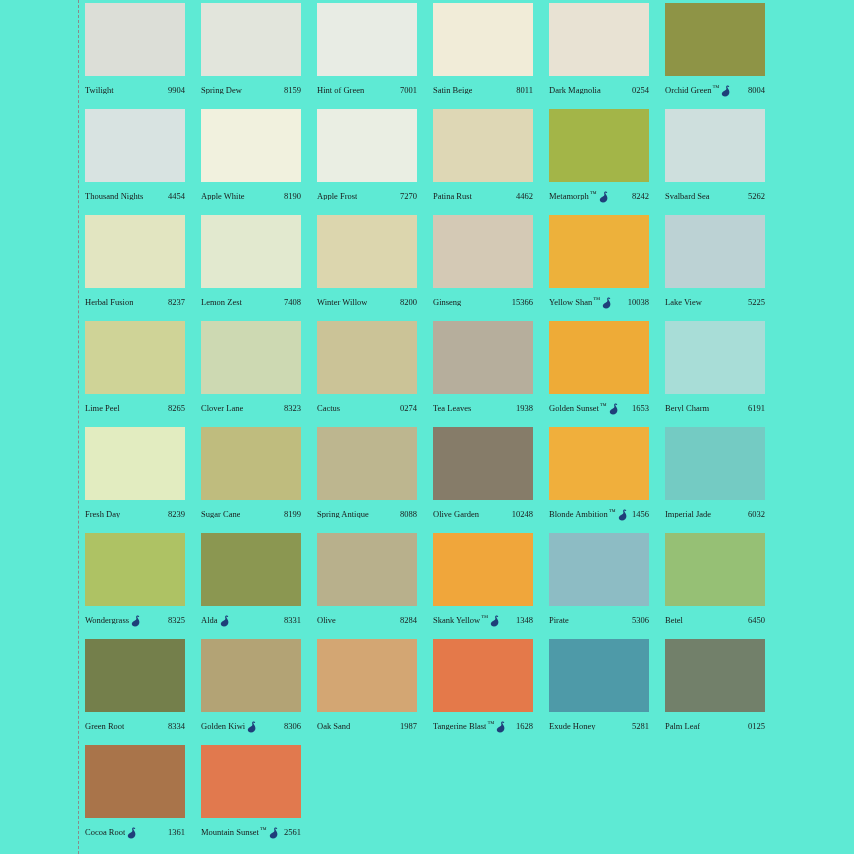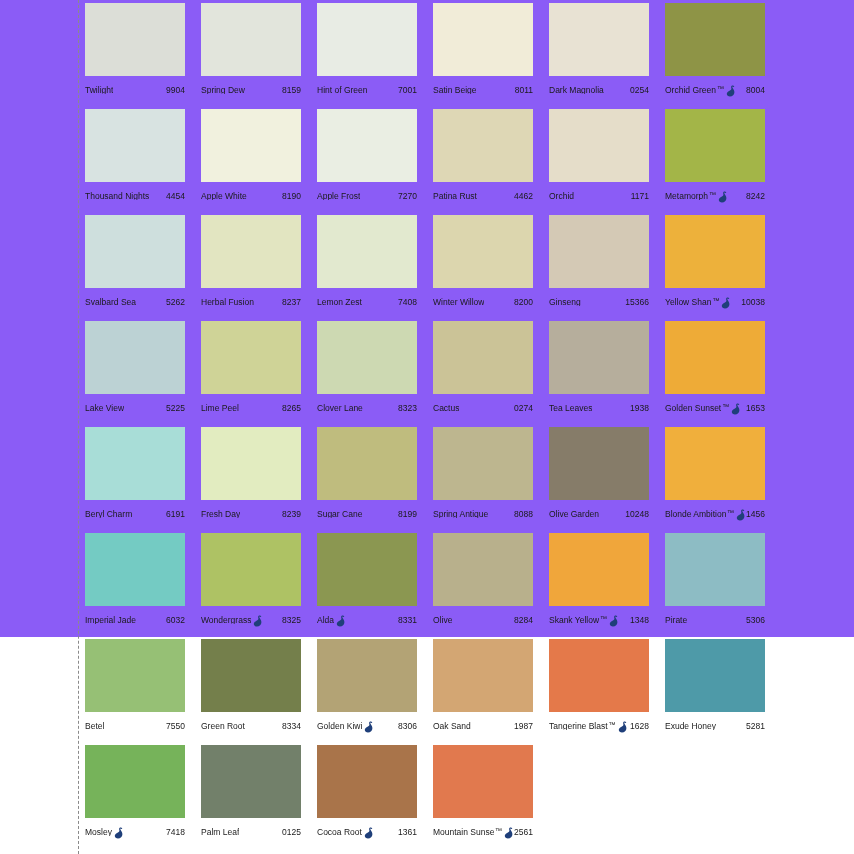--- a/index.html
+++ b/index.html
@@ -10,22 +10,23 @@
   body {
     width: 854px;
     height: 854px;
     font-family: "Liberation Sans", sans-serif;
     position: relative;
     overflow: hidden;
   }
   #page {
     position: relative;
     width: 854px;
-    height: 637px;
-    background: #8b5cf6;
+    height: 854px;
+    background: #5eead4;
+    font-family: Liberation Serif, serif;
   }
   
   #cutline {
     position: absolute;
     left: 78px;
     top: 0;
     width: 0;
     height: 854px;
     border-left: 1px dashed #8a8a8a;
   }
@@ -176,28 +177,20 @@
       </div>
       <div class="swatch-cell">
         <div class="chip" style="background: rgb(222, 215, 181);"></div>
         <div class="caption">
           <span class="cname">Patina Rust</span>
           <span class="spacer"></span>
           <span class="ccode">4462</span>
         </div>
       </div>
       <div class="swatch-cell">
-        <div class="chip" style="background: rgb(229, 221, 201);"></div>
-        <div class="caption">
-          <span class="cname">Orchid</span>
-          <span class="spacer"></span>
-          <span class="ccode">1171</span>
-        </div>
-      </div>
-      <div class="swatch-cell">
         <div class="chip" style="background: rgb(163, 181, 72);"></div>
         <div class="caption">
           <span class="cname">Metamorph</span>
           <span class="mark">™</span>
           <span class="swan"><svg viewBox="0 0 10 12" width="10" height="12">
               <path d="M6.6 0.6c-0.9 0-1.5 0.7-1.5 1.5 0 0.6 0.3 1 0.3 1.6 0 1.2-1.2 1.7-2.3 2.3C1.9 6.7 0.8 7.6 0.8 9c0 1.6 1.5 2.5 3.2 2.5 2.4 0 4.4-1.6 4.4-4.2 0-1.6-0.7-2.7-1.3-3.6C6.6 2.9 6.3 2.4 6.3 2c0-0.3 0.2-0.5 0.5-0.5 0.3 0 0.5 0.2 0.5 0.5h0.9C8.2 1.2 7.5 0.6 6.6 0.6z" fill="#1f3f7a"></path>
             </svg></span>
           <span class="spacer"></span>
           <span class="ccode">8242</span>
         </div>
@@ -414,21 +407,21 @@
           <span class="cname">Pirate</span>
           <span class="spacer"></span>
           <span class="ccode">5306</span>
         </div>
       </div>
       <div class="swatch-cell">
         <div class="chip" style="background: rgb(150, 192, 117);"></div>
         <div class="caption">
           <span class="cname">Betel</span>
           <span class="spacer"></span>
-          <span class="ccode">7550</span>
+          <span class="ccode">6450</span>
         </div>
       </div>
       <div class="swatch-cell">
         <div class="chip" style="background: rgb(116, 127, 75);"></div>
         <div class="caption">
           <span class="cname">Green Root</span>
           <span class="spacer"></span>
           <span class="ccode">8334</span>
         </div>
       </div>
@@ -462,31 +455,20 @@
           <span class="spacer"></span>
           <span class="ccode">1628</span>
         </div>
       </div>
       <div class="swatch-cell">
         <div class="chip" style="background: rgb(78, 154, 168);"></div>
         <div class="caption">
           <span class="cname">Exude Honey</span>
           <span class="spacer"></span>
           <span class="ccode">5281</span>
-        </div>
-      </div>
-      <div class="swatch-cell">
-        <div class="chip" style="background: rgb(118, 179, 90);"></div>
-        <div class="caption">
-          <span class="cname">Mosley</span>
-          <span class="swan"><svg viewBox="0 0 10 12" width="10" height="12">
-              <path d="M6.6 0.6c-0.9 0-1.5 0.7-1.5 1.5 0 0.6 0.3 1 0.3 1.6 0 1.2-1.2 1.7-2.3 2.3C1.9 6.7 0.8 7.6 0.8 9c0 1.6 1.5 2.5 3.2 2.5 2.4 0 4.4-1.6 4.4-4.2 0-1.6-0.7-2.7-1.3-3.6C6.6 2.9 6.3 2.4 6.3 2c0-0.3 0.2-0.5 0.5-0.5 0.3 0 0.5 0.2 0.5 0.5h0.9C8.2 1.2 7.5 0.6 6.6 0.6z" fill="#1f3f7a"></path>
-            </svg></span>
-          <span class="spacer"></span>
-          <span class="ccode">7418</span>
         </div>
       </div>
       <div class="swatch-cell">
         <div class="chip" style="background: rgb(114, 128, 106);"></div>
         <div class="caption">
           <span class="cname">Palm Leaf</span>
           <span class="spacer"></span>
           <span class="ccode">0125</span>
         </div>
       </div>

